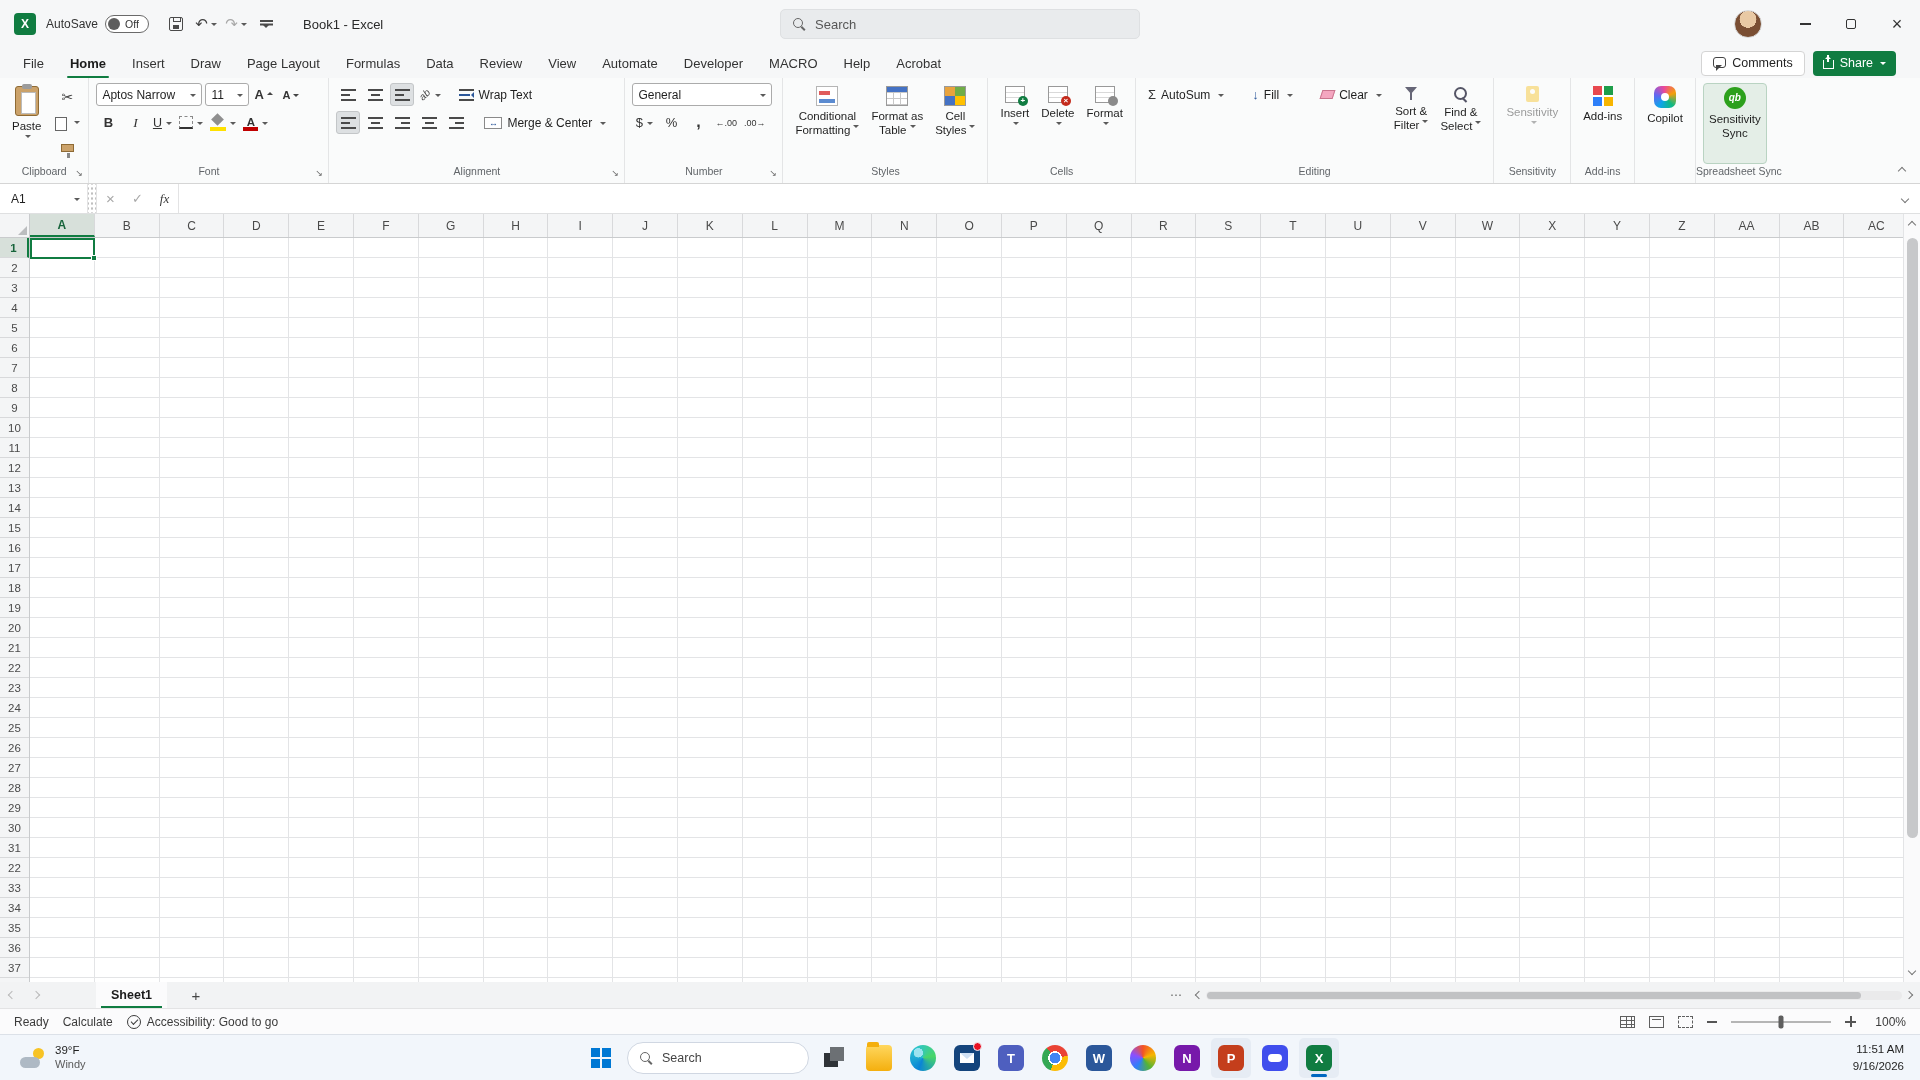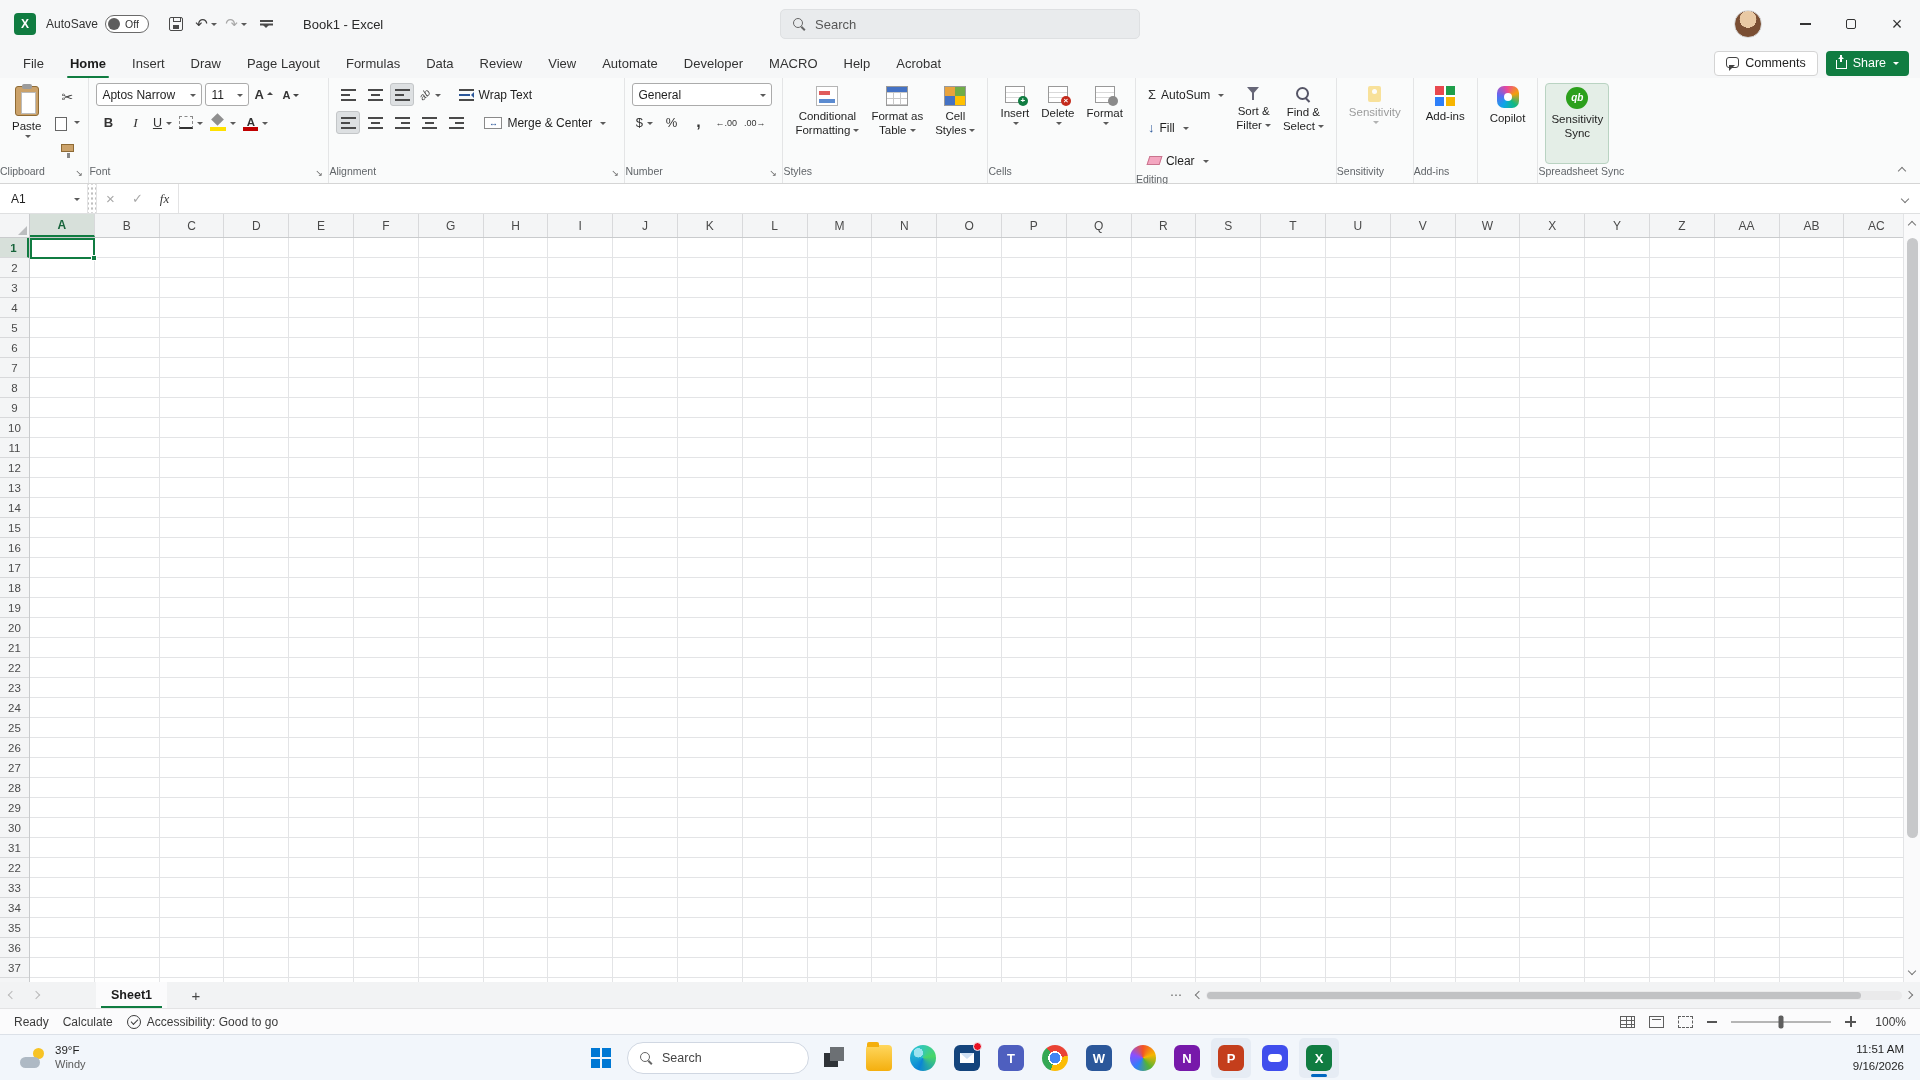--- a/index.html
+++ b/index.html
@@ -44,49 +44,49 @@
 .winbtn{width:46px;height:48px;display:flex;align-items:center;justify-content:center;color:#333}
 .ic-min{width:11px;height:1.6px;background:#333}
 .ic-max{width:10px;height:10px;border:1.2px solid #333;border-radius:2px}
 .ic-close::before{content:"×";font-size:18px;color:#333}
 
 
 #tabrow{position:absolute;top:48px;left:0;right:0;height:30px;background:#F6F7F8;display:flex;align-items:stretch;padding-left:10px}
 .rtab{padding:0 13px;font-size:13px;color:#333;display:flex;align-items:center;position:relative}
 .rtab.active{font-weight:bold;color:#1b1b1b}
 .rtab.active::after{content:"";position:absolute;left:10px;right:10px;bottom:0;height:2.5px;background:#107C41;border-radius:2px}
-.tabrow-right{position:absolute;right:11px;top:2px;height:26px;display:flex;align-items:center;gap:8px}
+.tabrow-right{position:absolute;right:24px;top:2px;height:26px;display:flex;align-items:center;gap:8px}
 .comments-btn{display:flex;align-items:center;gap:6px;height:25px;padding:0 11px;border-radius:4px;background:#fff;border:1px solid #D4D4D4;font-size:12.5px;color:#242424}
 .ic-comment{width:13px;height:11px;border:1.3px solid #444;border-radius:3px;position:relative;margin-top:-2px}
 .ic-comment::after{content:"";position:absolute;left:2px;bottom:-4.5px;border:3px solid transparent;border-top-color:#444;border-left-color:#444}
 .share-btn{display:flex;align-items:center;gap:6px;height:25px;padding:0 10px;border-radius:4px;background:#107C41;color:#fff;font-size:12.5px}
 .ic-share{width:11px;height:9px;border:1.3px solid #fff;border-top:none;position:relative;margin-top:3px}
 .ic-share::before{content:"";position:absolute;left:3.7px;top:-5px;width:1.6px;height:7px;background:#fff}
 .ic-share::after{content:"";position:absolute;left:1.6px;top:-7.5px;border:3px solid transparent;border-bottom-color:#fff}
 .share-btn .caret{border-top-color:#fff;margin-left:1px}
 
 
 #ribbon{position:absolute;top:78px;left:0;right:0;height:106px;background:#FAFBFB;border-bottom:1px solid #D5D5D5;display:flex}
 .group{height:100%;display:flex;flex-direction:column;border-right:1px solid #E4E5E6;position:relative;flex:0 0 auto}
 .g-body{flex:1;display:flex;padding:5px 7px 0;align-items:flex-start;gap:2px}
 .g-body.g-col{flex-direction:column;gap:5px}
-.g-label{height:19px;font-size:10.5px;color:#616569;line-height:15px}
+.g-label{height:19px;font-size:10.5px;color:#616569;text-align:center;line-height:15px}
 .launcher{position:absolute;right:3px;bottom:3px;width:13px;height:13px;color:#6a6a6a;font-size:9px;line-height:13px;text-align:center}
 .launcher::before{content:"↘"}
 .bigbtn{display:flex;flex-direction:column;align-items:center;justify-content:flex-start;padding:3px 5px 0;border-radius:4px;font-size:11.5px;line-height:1.22;text-align:center;color:#1f1f1f;height:100%}
 .bigbtn .ic{margin-bottom:3px}
-.lbl2{display:flex;align-items:center;justify-content:center}
+.lbl2{display:flex;align-items:flex-start;justify-content:center}
 .frow{display:flex;align-items:center;gap:3px}
 .combo{height:23px;background:#fff;border:1px solid #ABABAB;border-radius:3px;display:flex;align-items:center;justify-content:space-between;padding:0 5px;font-size:12px;color:#1f1f1f;gap:4px}
 .tbtn{min-width:24px;height:23px;display:flex;align-items:center;justify-content:center;border-radius:3px;color:#333;gap:1px;padding:0 2px}
 .tbtn.sel{background:#DDE0E2;border:1px solid #C3C6C8}
 .sbtn{width:28px;height:22px;display:flex;align-items:center;justify-content:center;border-radius:3px;color:#444}
 .clip-col{display:flex;flex-direction:column;gap:3px;margin-left:5px;padding-top:3px}
 .inlbtn{display:flex;align-items:center;gap:5px;height:23px;padding:0 5px;border-radius:3px;font-size:12px;color:#1f1f1f}
-.min-col{display:flex;flex-direction:column;gap:10px}
+.min-col{display:flex;flex-direction:row;gap:18px}
 .disabled{opacity:.45}
 .sync-btn{background:#E4EEE7;border:1px solid #B9D3C2}
 .ribbon-collapse{position:absolute;right:9px;bottom:5px;width:18px;height:14px;display:flex;align-items:center;justify-content:center}
 
 
 .ic-paste{width:24px;height:30px;position:relative;background:#CBA26A;border:1px solid #8E6A34;border-radius:3px}
 .ic-paste::before{content:"";position:absolute;left:6px;top:-3px;width:10px;height:5px;background:#9b9b9b;border-radius:2px}
 .ic-paste::after{content:"";position:absolute;left:5px;top:5px;width:13px;height:20px;background:#fff;border:1px solid #bbb}
 .ic-cut::before{content:"✂";font-size:14px;color:#444}
 .ic-copy{width:12px;height:14px;border:1.2px solid #666;background:#fff;position:relative;margin:3px 4px 0 0}

